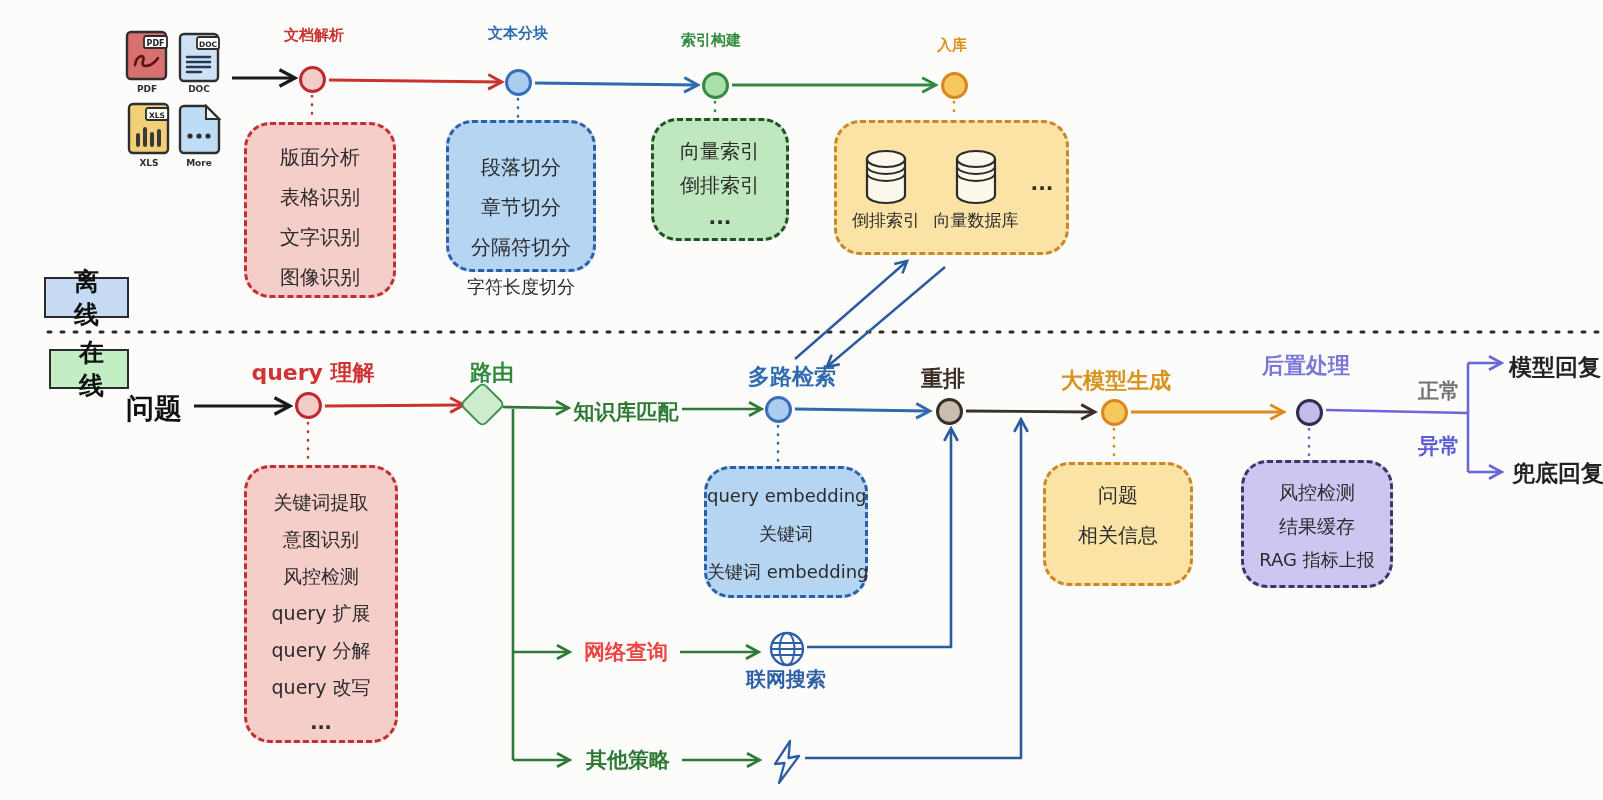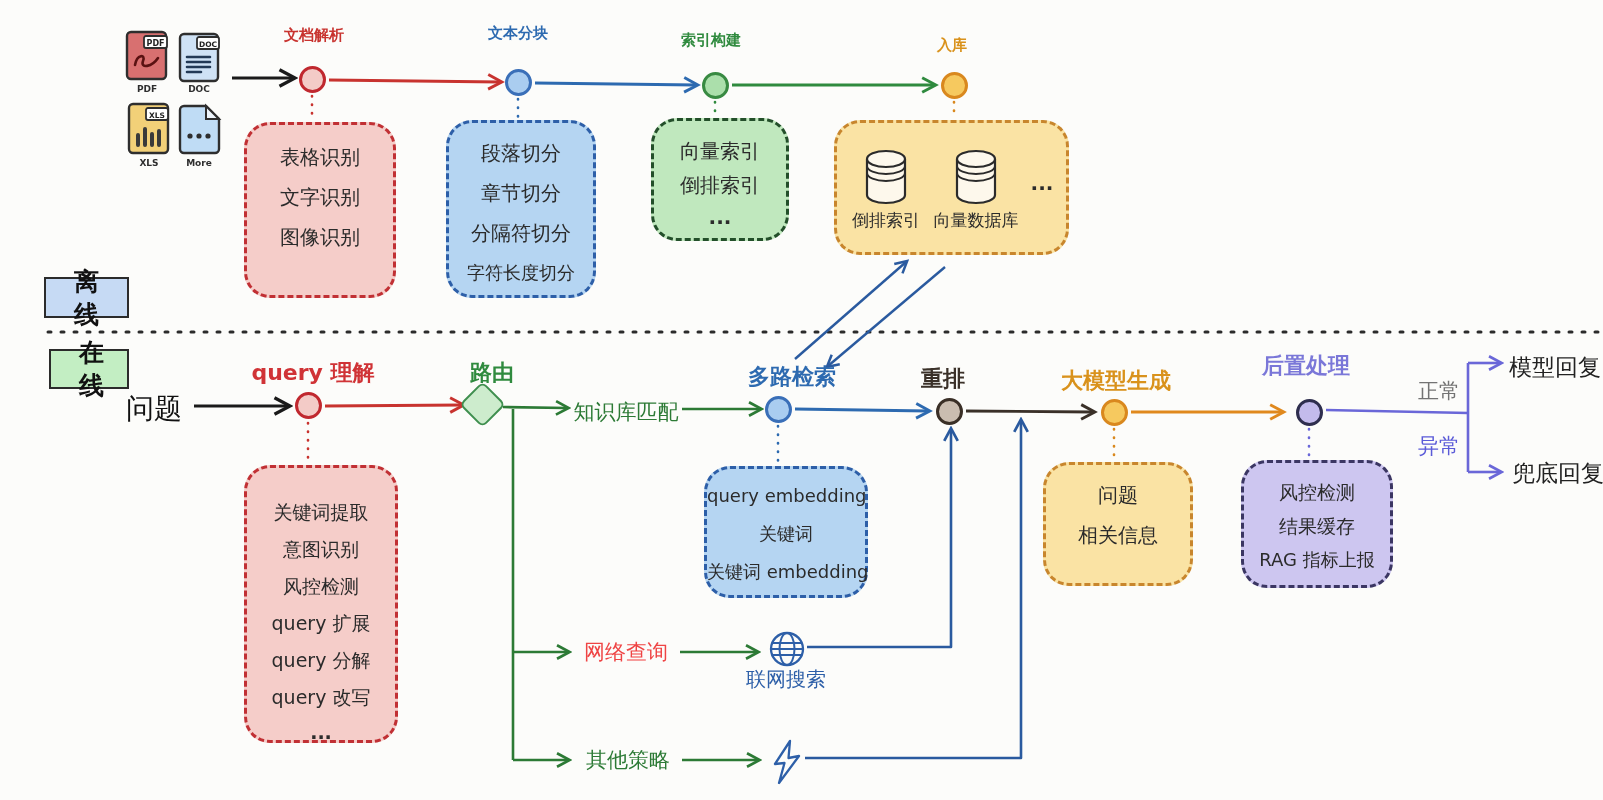--- a/index.html
+++ b/index.html
@@ -5,21 +5,21 @@
   html,body{margin:0;padding:0;background:#fcfcfa;font-family:"DejaVu Sans",sans-serif;}
   #canvas{position:relative;width:1603px;height:800px;background:#fcfcfa;overflow:hidden;margin-left:16px;}
   .abs{position:absolute;}
   svg.edges{position:absolute;left:0;top:0;z-index:1;}
   .node{position:absolute;width:27px;height:27px;border-radius:50%;box-sizing:border-box;border:3px solid #000;z-index:3;}
   .diamond{position:absolute;width:33px;height:33px;box-sizing:border-box;border:2.5px solid #3f8f4f;background:#cdeccd;border-radius:6px;transform:rotate(45deg);z-index:3;}
   .title{position:absolute;transform:translateX(-50%);white-space:nowrap;font-weight:600;font-size:15px;z-index:3;}
   .dbox{position:absolute;box-sizing:border-box;border:3px dashed #000;border-radius:26px;text-align:center;z-index:2;}
   .itm{font-size:20px;color:#2b2b2b;white-space:nowrap;}
   .lane-tag{position:absolute;box-sizing:border-box;border:2.5px solid #2b2b2b;display:flex;align-items:center;justify-content:center;font-size:25px;font-weight:600;color:#111;letter-spacing:5px;z-index:3;padding-left:28px;}
-  .flowtext{position:absolute;white-space:nowrap;font-weight:400;z-index:3;}
+  .flowtext{position:absolute;white-space:nowrap;font-weight:700;z-index:3;}
   .center{transform:translateX(-50%);}
   .fcap{position:absolute;transform:translateX(-50%);font-size:9px;font-weight:700;color:#2e2e2e;z-index:3;}
   .dbl{font-size:17px;color:#2b2b2b;position:absolute;text-align:center;white-space:nowrap;transform:translateX(-50%);}
 </style>
 </head>
 <body>
 
 <div id="canvas">
 
   <svg class="edges" width="1603" height="800">
@@ -137,26 +137,27 @@
   <div class="title" style="left:502px;top:24px;color:#2d6ab0">文本分块</div>
   <div class="node" style="left:489px;top:69px;background:#aacdf0;border-color:#3a6fb8"></div>
 
   <div class="title" style="left:695px;top:31px;color:#2f8a3e">索引构建</div>
   <div class="node" style="left:686px;top:72px;background:#abdfab;border-color:#388a42"></div>
 
   <div class="title" style="left:936px;top:36px;color:#d9921c">入库</div>
   <div class="node" style="left:925px;top:72px;background:#f6c95f;border-color:#d9881e"></div>
 
   <div class="dbox" style="left:228px;top:122px;width:152px;height:176px;background:#f5cdc9;border-color:#c13034;padding-top:12px">
+    <div class="itm" style="line-height:40px">版面分析</div>
     <div class="itm" style="line-height:40px">表格识别</div>
     <div class="itm" style="line-height:40px">文字识别</div>
     <div class="itm" style="line-height:40px">图像识别</div>
   </div>
 
-  <div class="dbox" style="left:430px;top:120px;width:150px;height:178px;background:#b5d5f2;border-color:#2d5fa8;padding-top:10px">
+  <div class="dbox" style="left:430px;top:120px;width:150px;height:152px;background:#b5d5f2;border-color:#2d5fa8;padding-top:24px">
     <div class="itm" style="line-height:40px">段落切分</div>
     <div class="itm" style="line-height:40px">章节切分</div>
     <div class="itm" style="line-height:40px">分隔符切分</div>
     <div class="itm" style="line-height:40px;font-size:18px">字符长度切分</div>
   </div>
 
   <div class="dbox" style="left:635px;top:118px;width:138px;height:123px;background:#c0e8be;border-color:#234f2a;padding-top:13px">
     <div class="itm" style="line-height:34px">向量索引</div>
     <div class="itm" style="line-height:34px">倒排索引</div>
     <div class="itm" style="line-height:30px;font-weight:700">...</div>
@@ -198,21 +199,21 @@
   <div class="node" style="left:1085px;top:399px;background:#f6c95f;border-color:#d9881e"></div>
 
   <div class="title" style="left:1290px;top:351px;color:#7a77d8;font-size:22px">后置处理</div>
   <div class="node" style="left:1280px;top:399px;background:#c3bbec;border-color:#2e2e4e"></div>
 
   <div class="flowtext" style="left:1444px;top:377px;transform:translateX(-100%);font-size:21px;color:#737373">正常</div>
   <div class="flowtext" style="left:1444px;top:432px;transform:translateX(-100%);font-size:21px;color:#5b5bd8">异常</div>
   <div class="flowtext" style="left:1493px;top:352px;font-size:23px;color:#222">模型回复</div>
   <div class="flowtext" style="left:1496px;top:458px;font-size:23px;color:#222">兜底回复</div>
 
-  <div class="dbox" style="left:228px;top:465px;width:154px;height:278px;background:#f5cdc9;border-color:#c13034;padding-top:26px">
+  <div class="dbox" style="left:228px;top:465px;width:154px;height:278px;background:#f5cdc9;border-color:#c13034;padding-top:16px">
     <div class="itm" style="line-height:37px;font-size:19px">关键词提取</div>
     <div class="itm" style="line-height:37px;font-size:19px">意图识别</div>
     <div class="itm" style="line-height:37px;font-size:19px">风控检测</div>
     <div class="itm" style="line-height:37px;font-size:19px">query 扩展</div>
     <div class="itm" style="line-height:37px;font-size:19px">query 分解</div>
     <div class="itm" style="line-height:37px;font-size:19px">query 改写</div>
     <div class="itm" style="line-height:33px;font-size:19px;font-weight:700">...</div>
   </div>
 
   <div class="dbox" style="left:688px;top:466px;width:164px;height:132px;background:#b5d5f2;border-color:#2d5fa8;padding-top:8px">

